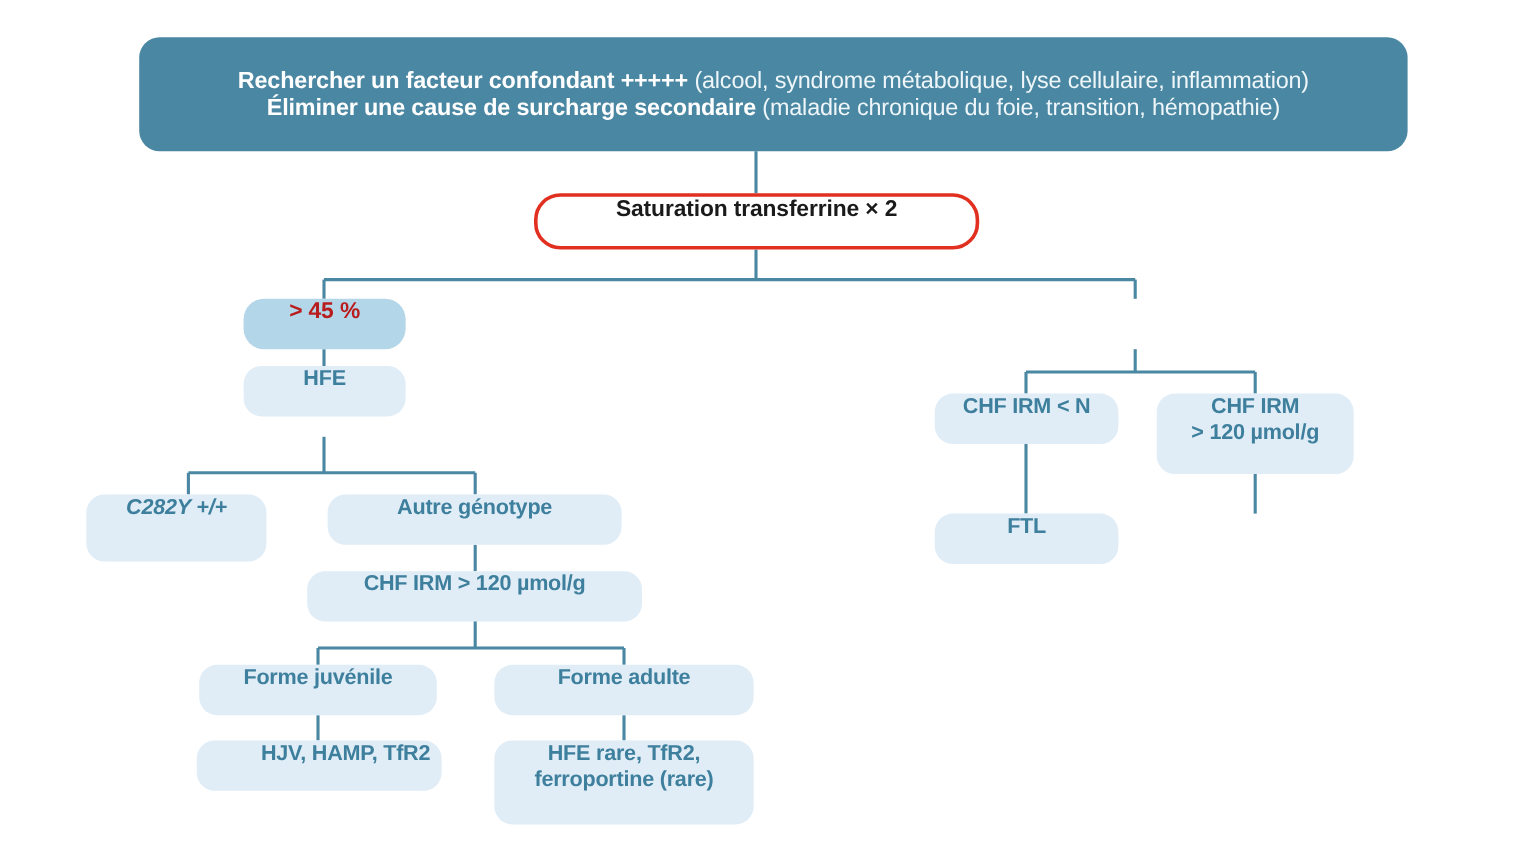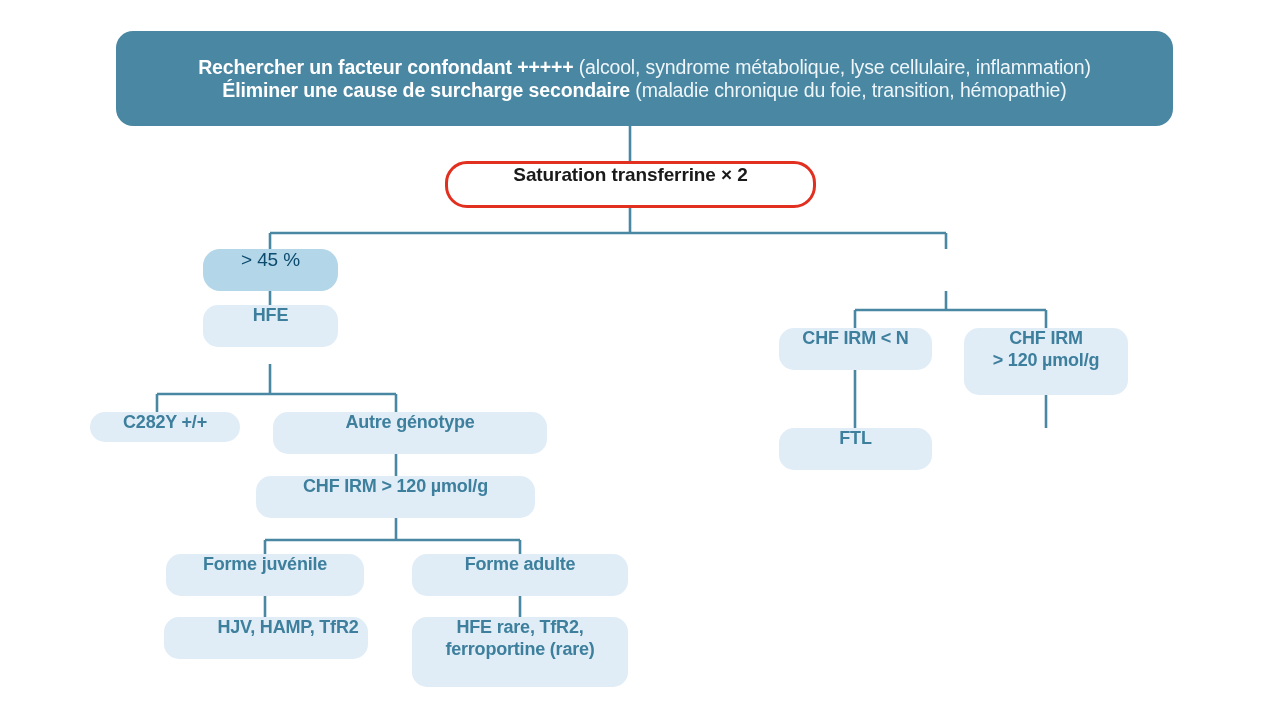--- a/index.html
+++ b/index.html
@@ -70,23 +70,23 @@
     color: #1a1a1a;
     font-size: 19px;
     font-weight: 700;
     letter-spacing: -0.1px;
   }
 
   
   .pill-strong {
     background: #b3d6e8;
     border-radius: 17px;
-    color: #0c4a6e;
+    color: #b91c1c;
     font-size: 19px;
-    font-weight: 400;
+    font-weight: 700;
     letter-spacing: -0.1px;
   }
 
   
   .pill {
     background: #e0edf7;
     border-radius: 15px;
     color: #3d7f9c;
     font-size: 18px;
     font-weight: 700;
@@ -147,23 +147,23 @@
       <span class="strong">Éliminer une cause de surcharge secondaire</span><span class="light"> (maladie chronique du foie, transition, hémopathie)</span>
     </span>
   </div>
 
   <div class="node decision" style="left:445px; top:161px; width:371px; height:47px;">Saturation transferrine × 2</div>
 
   <div class="node pill-strong" style="left:203px; top:249px; width:135px; height:42px;">&gt; 45 %</div>
 
   <div class="node pill" style="left:203px; top:305px; width:135px; height:42px;">HFE</div>
 
-  <div class="node pill" style="left:90px; top:412px; width:150px; height:30px;">C282Y +/+</div>
+  <div class="node pill" style="left:72px; top:412px; width:150px; height:56px;font-style:italic;">C282Y +/+</div>
 
-  <div class="node pill" style="left:273px; top:412px; width:274px; height:42px;">Autre génotype</div>
+  <div class="node pill" style="left:273px; top:412px; width:245px; height:42px;">Autre génotype</div>
 
   <div class="node pill" style="left:256px; top:476px; width:279px; height:42px;">CHF IRM &gt; 120 µmol/g</div>
 
   <div class="node pill" style="left:166px; top:554px; width:198px; height:42px;">Forme juvénile</div>
 
   <div class="node pill" style="left:412px; top:554px; width:216px; height:42px;">Forme adulte</div>
 
   <div class="node pill" style="left:164px; top:617px; width:204px; height:42px;padding-left:44px;">HJV, HAMP, TfR2</div>
 
   <div class="node pill two-line" style="left:412px; top:617px; width:216px; height:70px;">HFE rare, TfR2,

